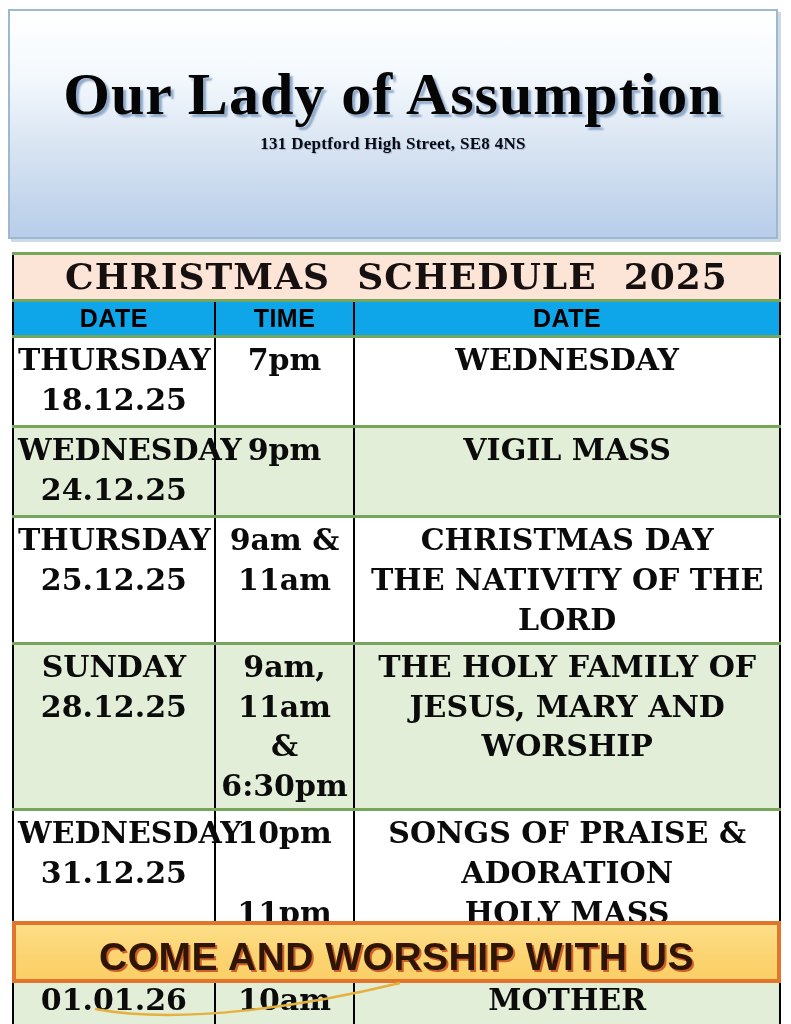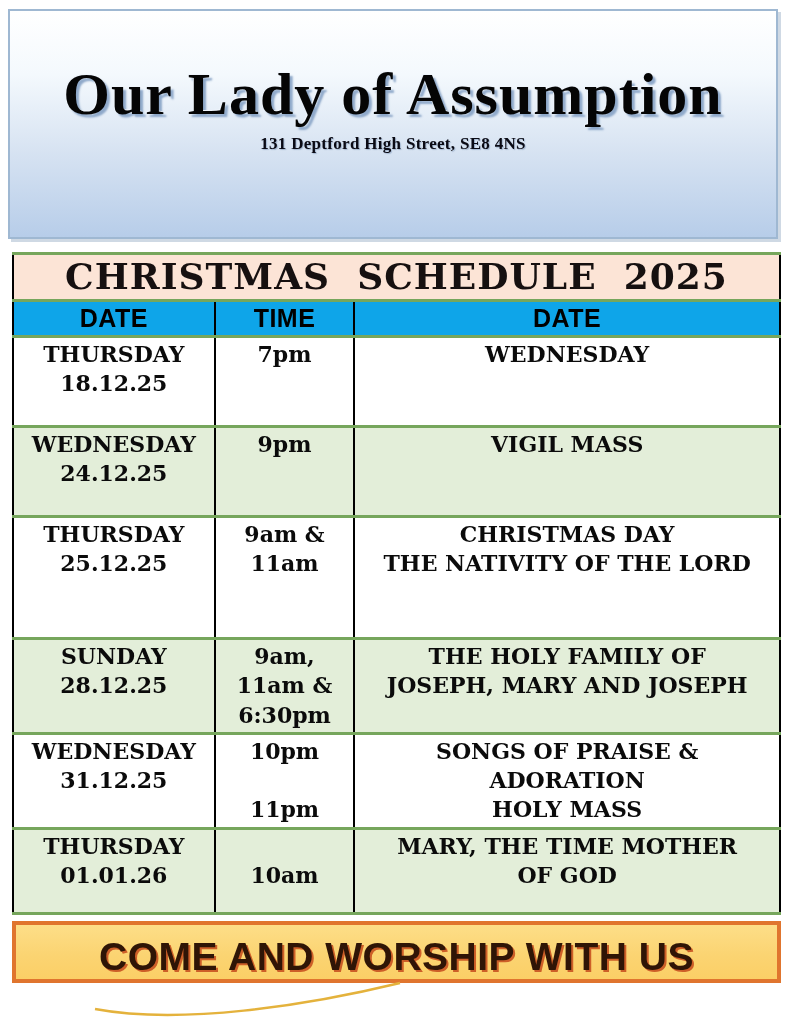--- a/index.html
+++ b/index.html
@@ -41,21 +41,21 @@
     background:#fce4d6;height:47px;vertical-align:middle !important;
     font-family:"DejaVu Serif",serif;font-weight:bold;font-size:36px;
     letter-spacing:1px;color:#161010;white-space:pre-wrap;line-height:1.1;
   }
   .head-row th{
     background:#0ea5e9;height:28px;vertical-align:middle;
     font-family:"Liberation Sans",sans-serif;font-weight:bold;font-size:25px;
     color:#000;letter-spacing:.5px;padding:0 2px;
   }
   .data-cell{
-    font-family:"DejaVu Serif",serif;font-weight:bold;font-size:22px;
+    font-family:"DejaVu Serif",serif;font-weight:bold;font-size:30px;
     color:#0b0b0b;line-height:1.33;white-space:pre-line;
   }
   tr.shaded td{background:#e3eed9;}
   tr.plain td{background:#ffffff;}
 
   
   .worship-banner{
     position:absolute;left:12px;top:921px;width:769px;height:62px;
     border:4px solid #e0752e;box-sizing:border-box;
     background:linear-gradient(180deg,#fdde88 0%,#fbd472 55%,#fbcf66 100%);
@@ -118,21 +118,21 @@
           <td class="data-cell">CHRISTMAS DAY
 THE NATIVITY OF THE LORD</td>
         </tr>
         <tr class="shaded" style="height:92px;">
           <td class="data-cell">SUNDAY
 28.12.25</td>
           <td class="data-cell">9am,
 11am &amp;
 6:30pm</td>
           <td class="data-cell">THE HOLY FAMILY OF
-JOSEPH, MARY AND JOSEPH</td>
+JESUS, MARY AND WORSHIP</td>
         </tr>
         <tr class="plain" style="height:89px;">
           <td class="data-cell">WEDNESDAY
 31.12.25</td>
           <td class="data-cell">10pm
 
 11pm</td>
           <td class="data-cell">SONGS OF PRAISE &amp;
 ADORATION
 HOLY MASS</td>

